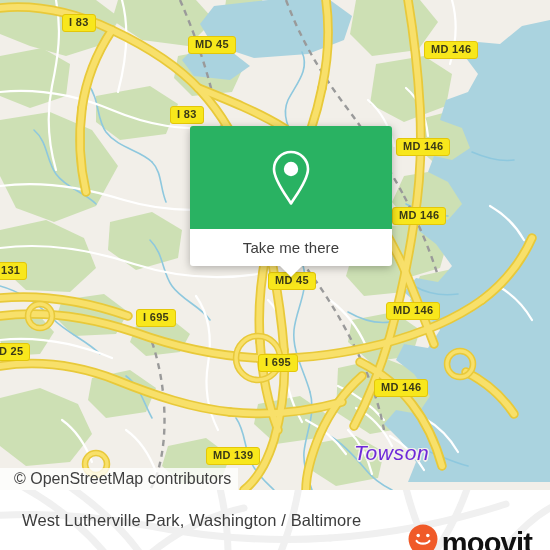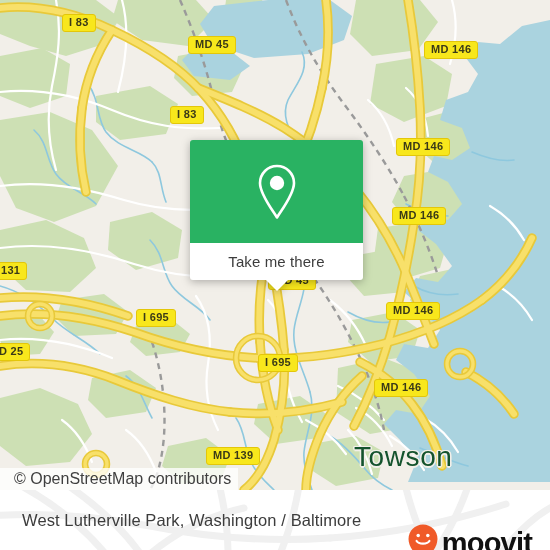--- a/index.html
+++ b/index.html
@@ -45,50 +45,51 @@
     letter-spacing: 0.3px;
     padding: 2px 6px 3px 6px;
     line-height: 11px;
     white-space: nowrap;
     box-sizing: border-box;
   }
 
   
   .place-label {
     position: absolute;
-    color: #14532d;
-    font-family: "Liberation Sans", sans-serif;
-    font-size: 28px;
+    color: #6d28d9;
+    font-family: "Liberation Sans", sans-serif;
+    font-size: 21px;
     letter-spacing: 0.6px;
     white-space: nowrap;
     text-shadow:
       -1.5px 0 #f2efe9, 1.5px 0 #f2efe9, 0 -1.5px #f2efe9, 0 1.5px #f2efe9,
       -1px -1px #f2efe9, 1px -1px #f2efe9, -1px 1px #f2efe9, 1px 1px #f2efe9;
+    font-style: italic;
   }
 
   
   #attribution {
     position: absolute;
     left: 0;
     bottom: 0;
     background: rgba(255,255,255,0.78);
     color: #3f3f3f;
     font-family: "Liberation Sans", sans-serif;
     font-size: 16px;
     padding: 4px 7px 5px 14px;
     white-space: nowrap;
     line-height: 13px;
   }
 
   
   #popup {
     position: absolute;
     left: 190px;
-    top: 140px;
-    width: 173px;
+    top: 126px;
+    width: 202px;
     filter: drop-shadow(0 2px 4px rgba(0,0,0,0.28));
   }
   #popup-green {
     background: #29b262;
     height: 103px;
     border-radius: 3px 3px 0 0;
     display: flex;
     align-items: center;
     justify-content: center;
   }

